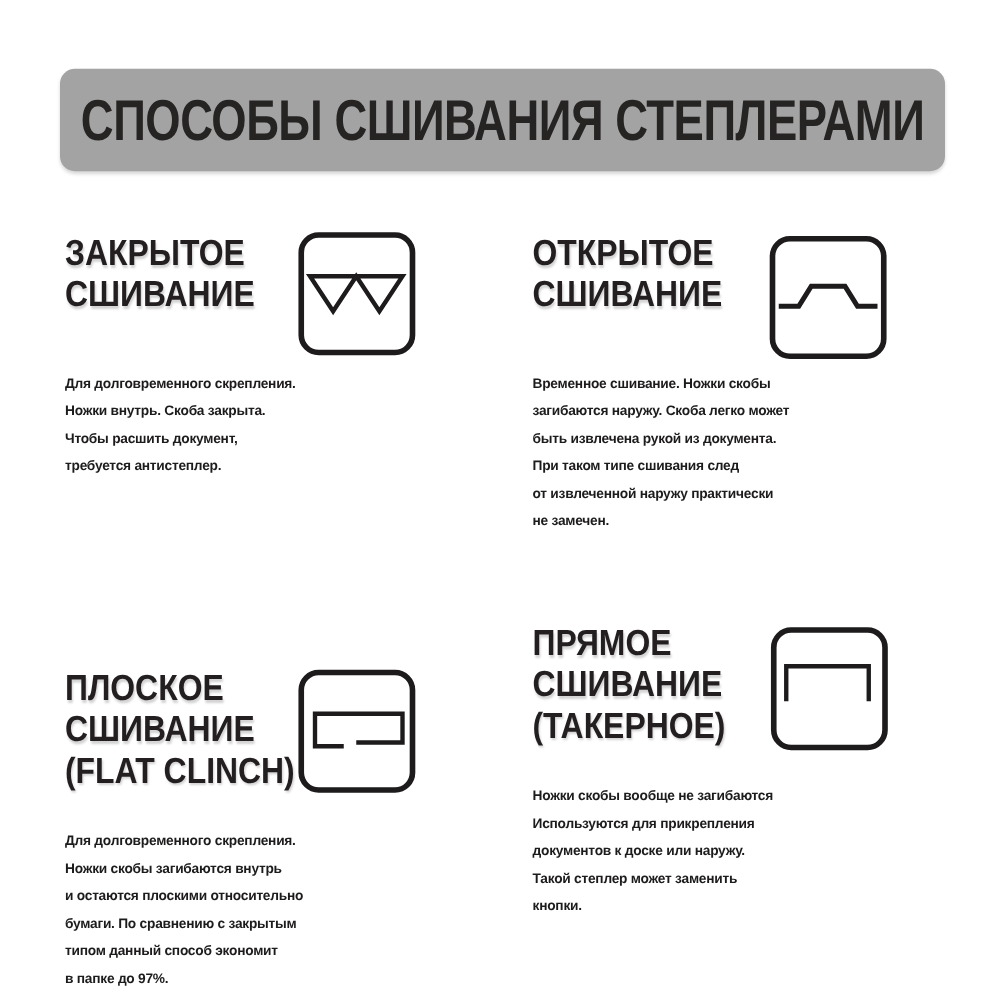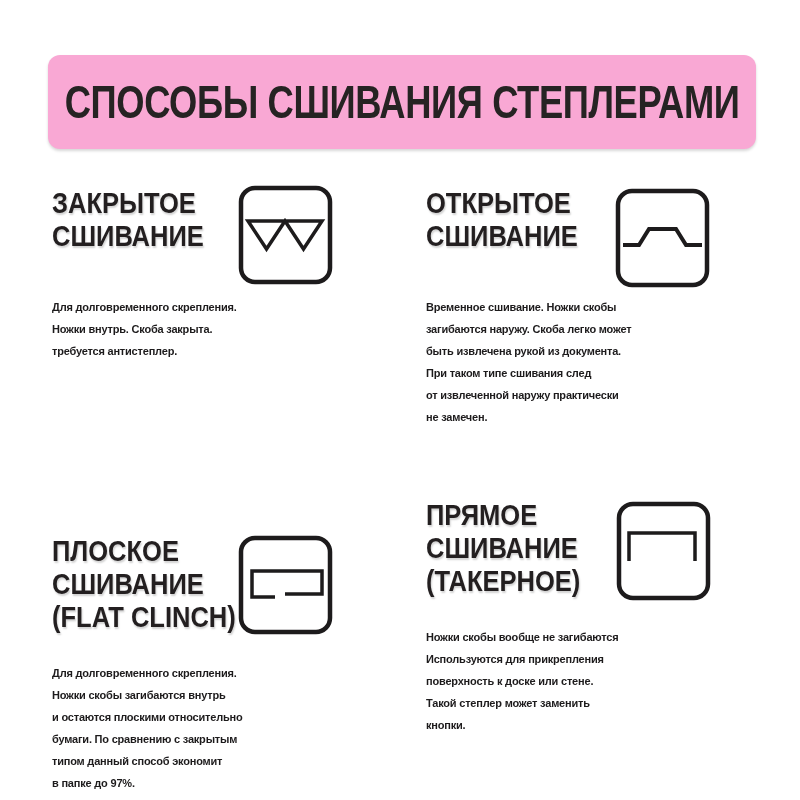--- a/index.html
+++ b/index.html
@@ -8,22 +8,22 @@
   body {
     position:relative;
     background:#ffffff;
     font-family:"Liberation Sans","DejaVu Sans",sans-serif;
     color:#231f20;
     overflow:hidden;
   }
 
   
   .banner {
-    position:absolute; left:48px; top:55px; width:708px; height:94px;
-    background:#f9a8d4; border-radius:12px;
+    position:absolute; left:48px; top:55px; width:708px; height:82px;
+    background:#a3a3a3; border-radius:12px;
     display:flex; align-items:center; justify-content:center;
     box-shadow:0 2px 3px rgba(0,0,0,0.16);
   }
   .banner .title {
     font-size:46px; font-weight:700; white-space:nowrap;
     color:#262323; letter-spacing:-0.5px;
     transform:scaleX(0.79); transform-origin:center;
   }
 
   
@@ -69,20 +69,21 @@
     </div>
   <div class="icon">
     <svg viewBox="0 0 95 100" xmlns="http://www.w3.org/2000/svg" aria-hidden="true">
       <rect x="3" y="3" width="89" height="94" rx="14" fill="none" stroke="#1d1b1c" stroke-width="4.5"></rect>
       <path d="M10,36 H84 L65.5,64 L47,36 L28.5,64 Z" fill="none" stroke="#1d1b1c" stroke-width="3.5" stroke-linejoin="miter"></path>
     </svg>
   </div>
   <div class="body">
       <div class="line">Для долговременного скрепления.</div>
       <div class="line">Ножки внутрь. Скоба закрыта.</div>
+      <div class="line">Чтобы расшить документ,</div>
       <div class="line">требуется антистеплер.</div>
     </div>
 </div>
 
 <div class="sec s2">
   <div class="heading">
       <div class="line">ОТКРЫТОЕ</div>
       <div class="line">СШИВАНИЕ</div>
     </div>
   <div class="icon">
@@ -131,17 +132,17 @@
     </div>
   <div class="icon">
     <svg viewBox="0 0 95 100" xmlns="http://www.w3.org/2000/svg" aria-hidden="true">
       <rect x="3" y="3" width="89" height="94" rx="14" fill="none" stroke="#1d1b1c" stroke-width="4.5"></rect>
       <path d="M13,60 V32 H79 V60" fill="none" stroke="#1d1b1c" stroke-width="3.5" stroke-linejoin="miter"></path>
     </svg>
   </div>
   <div class="body">
       <div class="line">Ножки скобы вообще не загибаются</div>
       <div class="line">Используются для прикрепления</div>
-      <div class="line">поверхность к доске или стене.</div>
+      <div class="line">документов к доске или наружу.</div>
       <div class="line">Такой степлер может заменить</div>
       <div class="line">кнопки.</div>
     </div>
 </div>
 
 </body></html>

